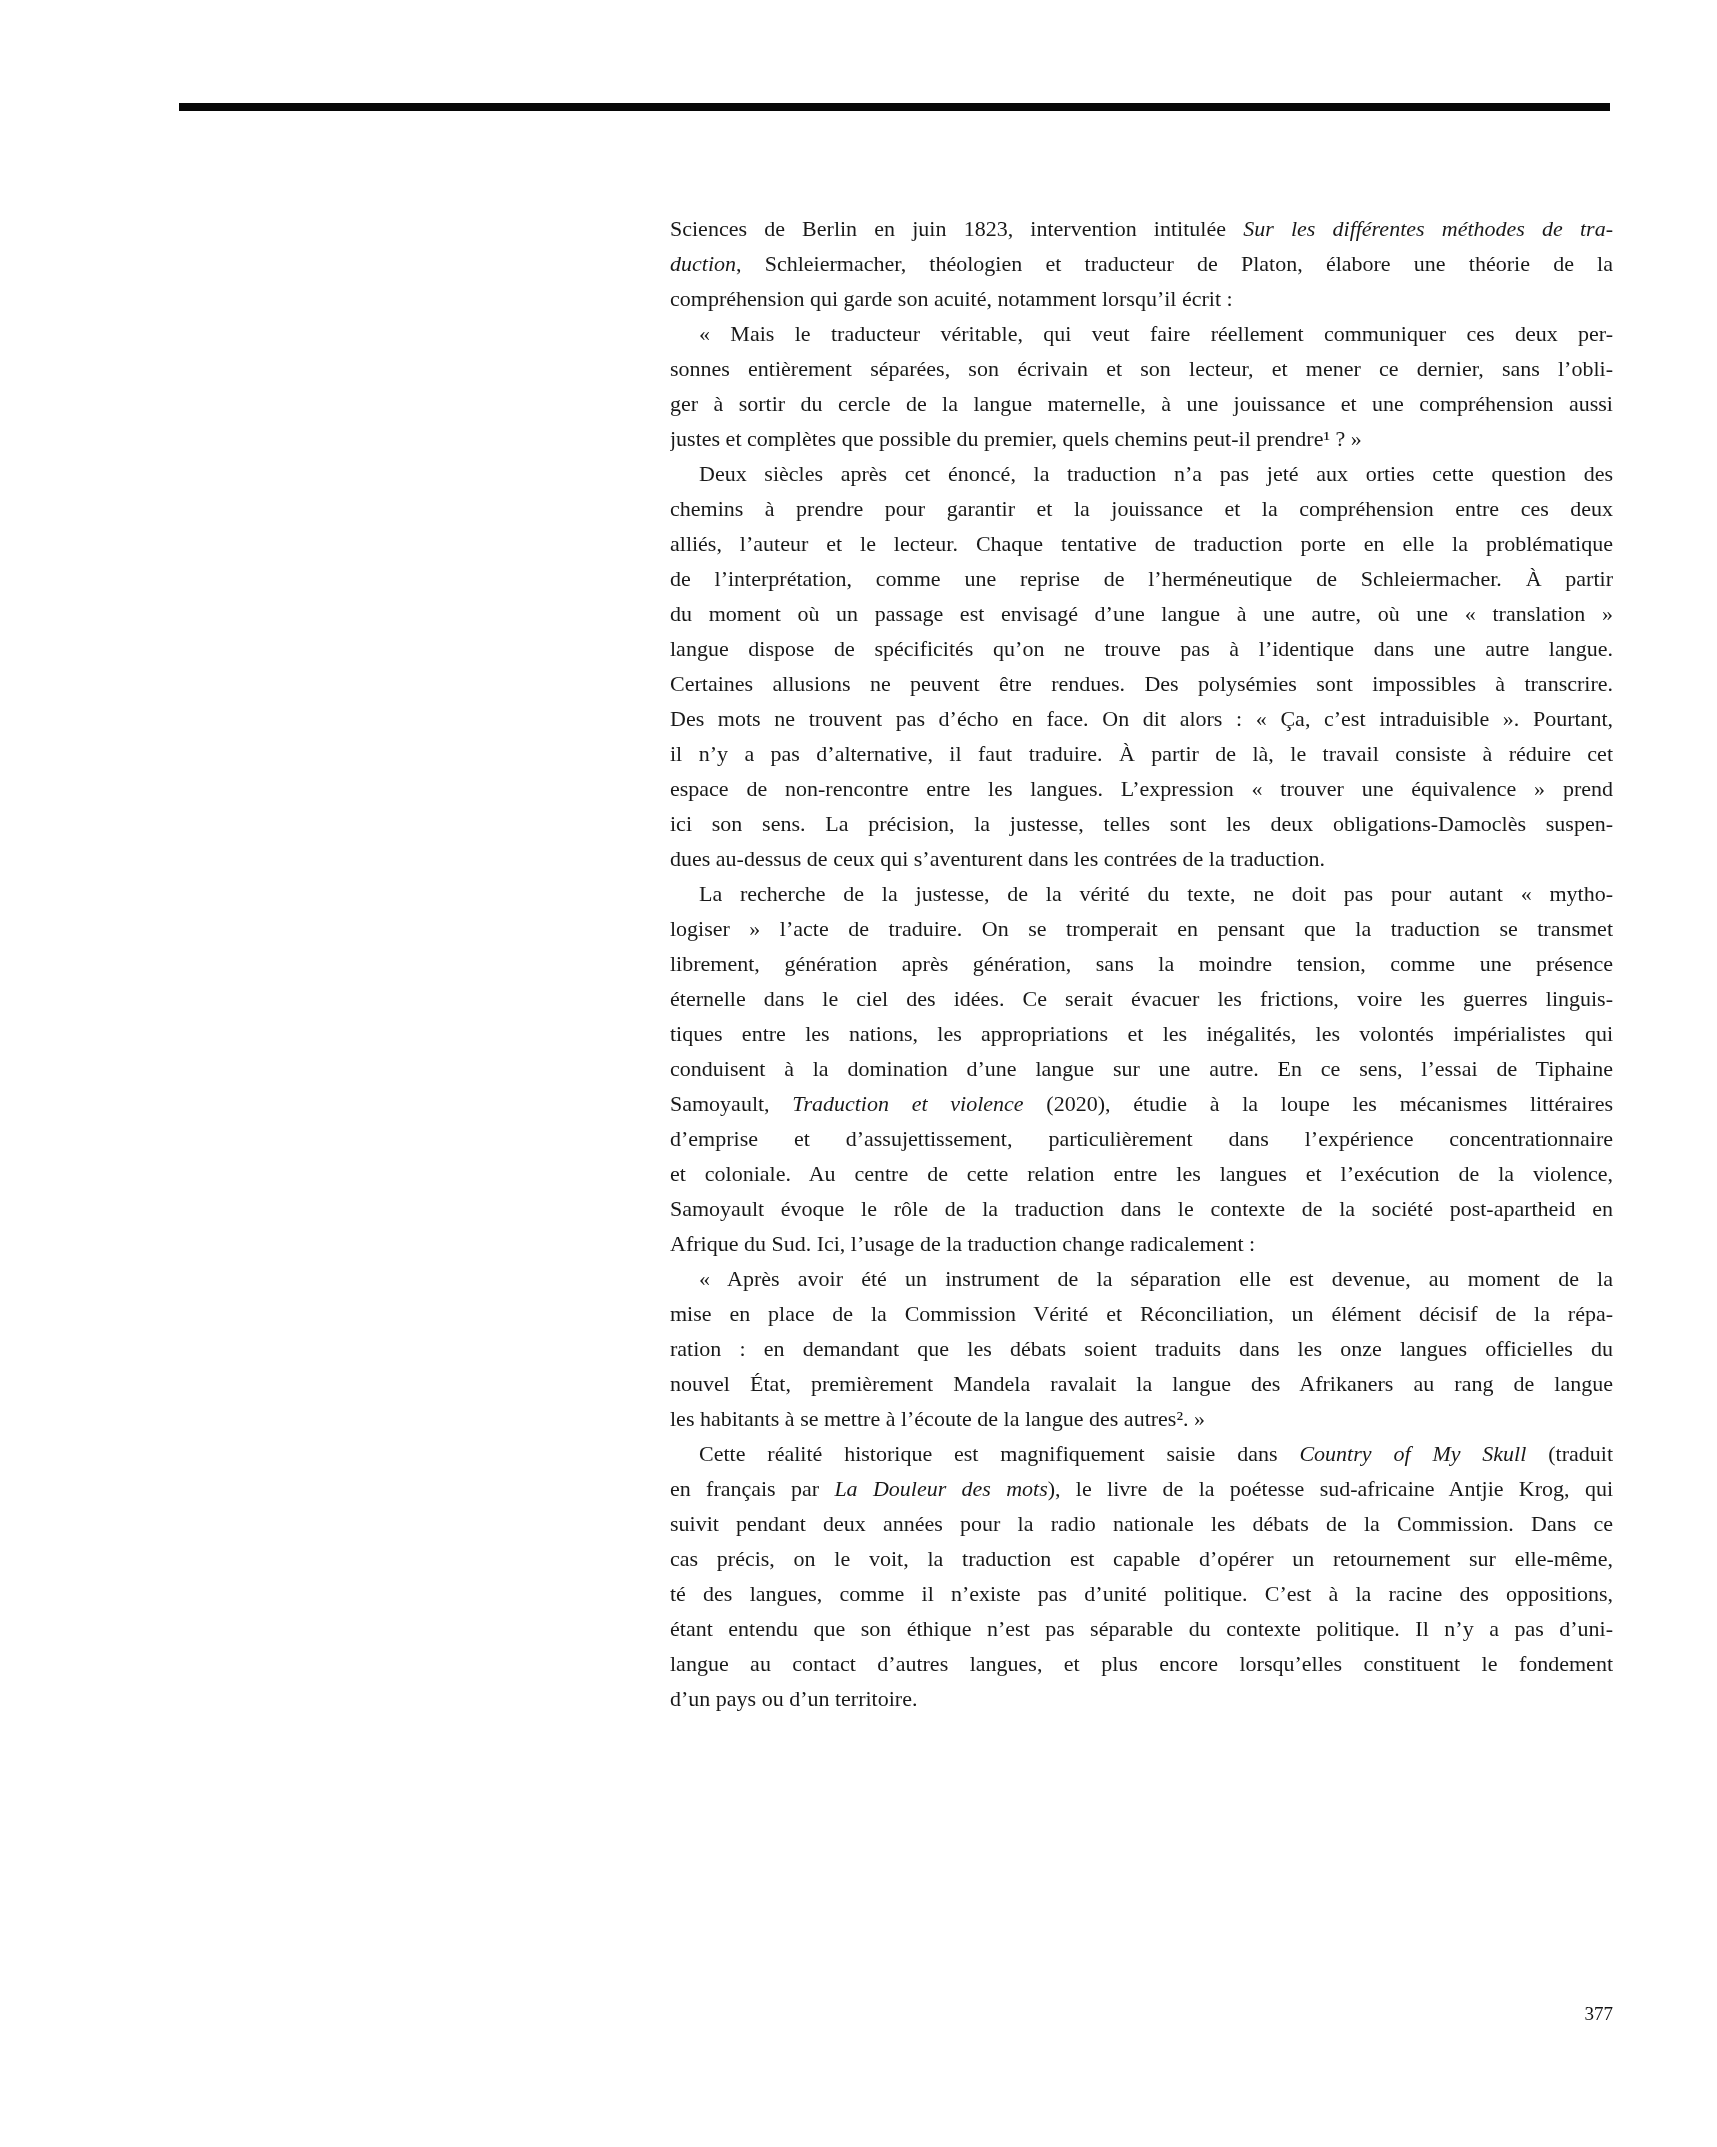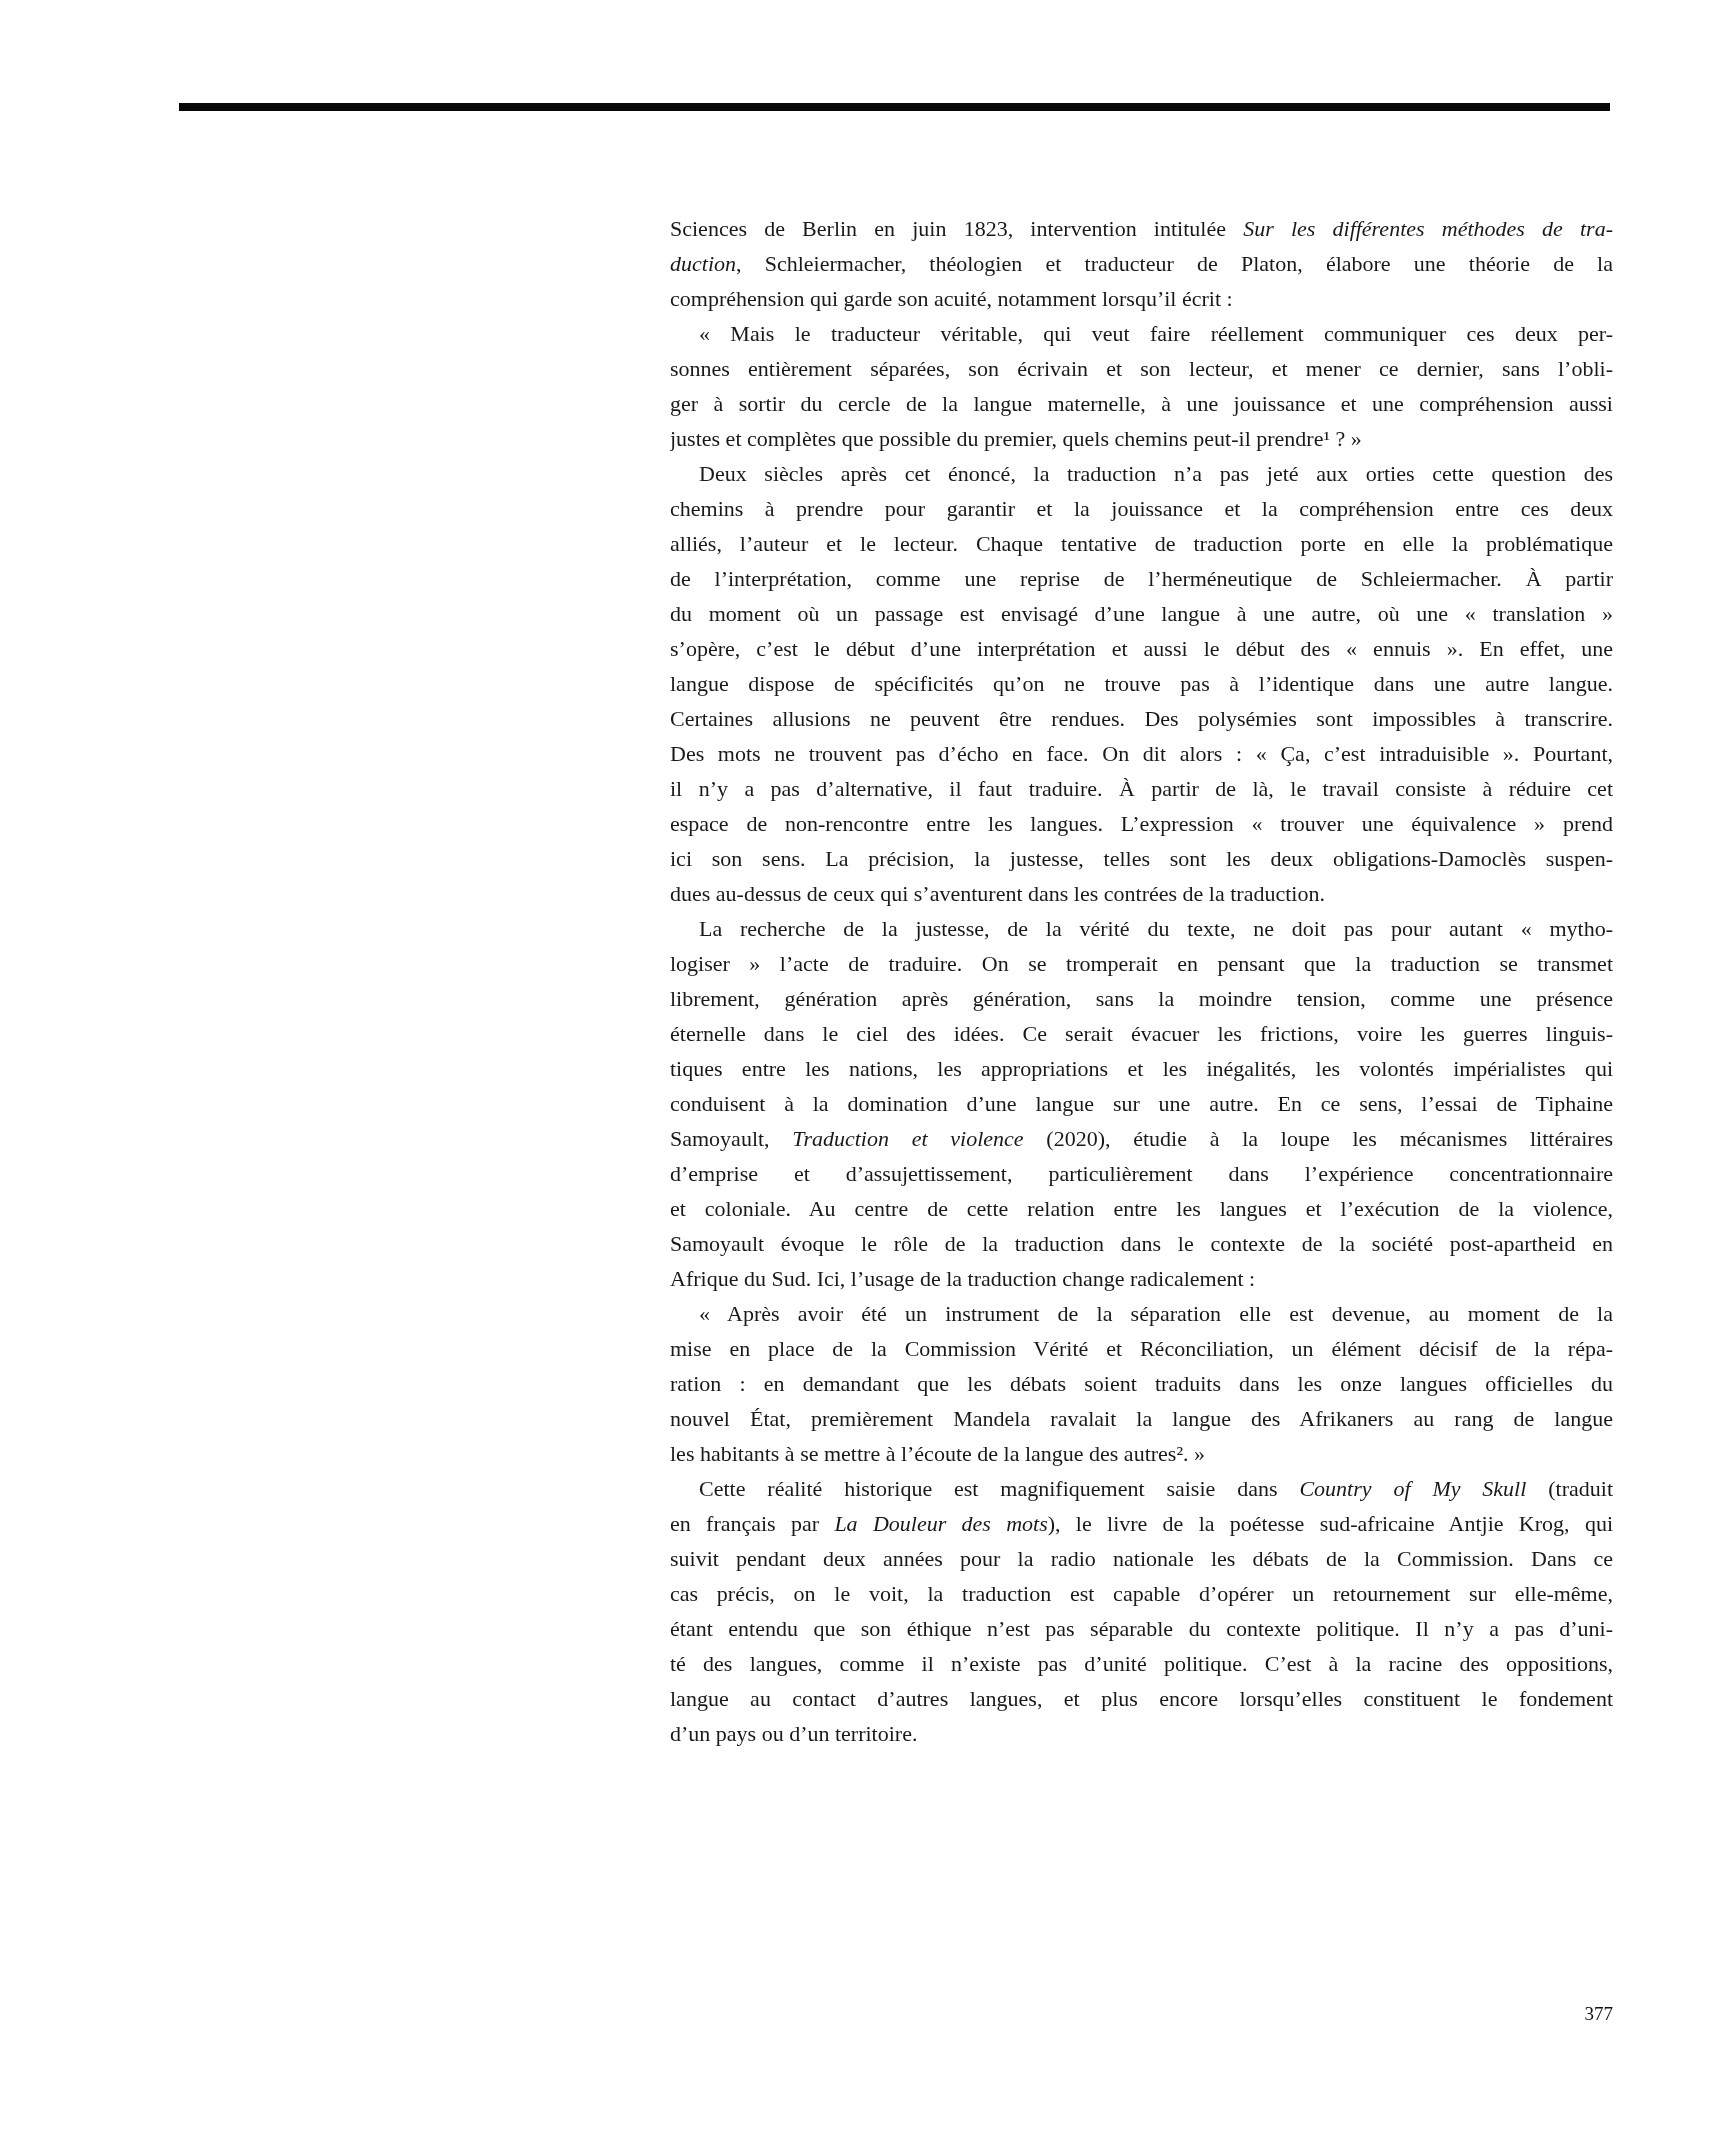--- a/index.html
+++ b/index.html
@@ -69,21 +69,20 @@
         <div class="line"><span class="run">sonnes entièrement séparées, son écrivain et son lecteur, et mener ce dernier, sans l’obli-</span></div>
         <div class="line"><span class="run">ger à sortir du cercle de la langue maternelle, à une jouissance et une compréhension aussi</span></div>
         <div class="line last"><span class="run">justes et complètes que possible du premier, quels chemins peut-il prendre¹ ? »</span></div>
       </div>
       <div class="para">
         <div class="line indent"><span class="run">Deux siècles après cet énoncé, la traduction n’a pas jeté aux orties cette question des</span></div>
         <div class="line"><span class="run">chemins à prendre pour garantir et la jouissance et la compréhension entre ces deux</span></div>
         <div class="line"><span class="run">alliés, l’auteur et le lecteur. Chaque tentative de traduction porte en elle la problématique</span></div>
         <div class="line"><span class="run">de l’interprétation, comme une reprise de l’herméneutique de Schleiermacher. À partir</span></div>
         <div class="line"><span class="run">du moment où un passage est envisagé d’une langue à une autre, où une « translation »</span></div>
-        <div class="line"><span class="run">s’opère, c’est le début d’une interprétation et aussi le début des « ennuis ». En effet, une</span></div>
         <div class="line"><span class="run">langue dispose de spécificités qu’on ne trouve pas à l’identique dans une autre langue.</span></div>
         <div class="line"><span class="run">Certaines allusions ne peuvent être rendues. Des polysémies sont impossibles à transcrire.</span></div>
         <div class="line"><span class="run">Des mots ne trouvent pas d’écho en face. On dit alors : « Ça, c’est intraduisible ». Pourtant,</span></div>
         <div class="line"><span class="run">il n’y a pas d’alternative, il faut traduire. À partir de là, le travail consiste à réduire cet</span></div>
         <div class="line"><span class="run">espace de non-rencontre entre les langues. L’expression « trouver une équivalence » prend</span></div>
         <div class="line"><span class="run">ici son sens. La précision, la justesse, telles sont les deux obligations-Damoclès suspen-</span></div>
         <div class="line last"><span class="run">dues au-dessus de ceux qui s’aventurent dans les contrées de la traduction.</span></div>
       </div>
       <div class="para">
         <div class="line indent"><span class="run">La recherche de la justesse, de la vérité du texte, ne doit pas pour autant « mytho-</span></div>
@@ -103,21 +102,21 @@
         <div class="line"><span class="run">mise en place de la Commission Vérité et Réconciliation, un élément décisif de la répa-</span></div>
         <div class="line"><span class="run">ration : en demandant que les débats soient traduits dans les onze langues officielles du</span></div>
         <div class="line"><span class="run">nouvel État, premièrement Mandela ravalait la langue des Afrikaners au rang de langue</span></div>
         <div class="line last"><span class="run">les habitants à se mettre à l’écoute de la langue des autres². »</span></div>
       </div>
       <div class="para">
         <div class="line indent"><span class="run">Cette réalité historique est magnifiquement saisie dans </span><span class="run it">Country of My Skull</span><span class="run"> (traduit</span></div>
         <div class="line"><span class="run">en français par </span><span class="run it">La Douleur des mots</span><span class="run">), le livre de la poétesse sud-africaine Antjie Krog, qui</span></div>
         <div class="line"><span class="run">suivit pendant deux années pour la radio nationale les débats de la Commission. Dans ce</span></div>
         <div class="line"><span class="run">cas précis, on le voit, la traduction est capable d’opérer un retournement sur elle-même,</span></div>
+        <div class="line"><span class="run">té des langues, comme il n’existe pas d’unité politique. C’est à la racine des oppositions,</span></div>
         <div class="line"><span class="run">étant entendu que son éthique n’est pas séparable du contexte politique. Il n’y a pas d’uni-</span></div>
-        <div class="line"><span class="run">té des langues, comme il n’existe pas d’unité politique. C’est à la racine des oppositions,</span></div>
         <div class="line"><span class="run">langue au contact d’autres langues, et plus encore lorsqu’elles constituent le fondement</span></div>
         <div class="line last"><span class="run">d’un pays ou d’un territoire.</span></div>
       </div>
     </div>
   <div class="folio">377</div>
 </div>
 
 
 </body></html>

